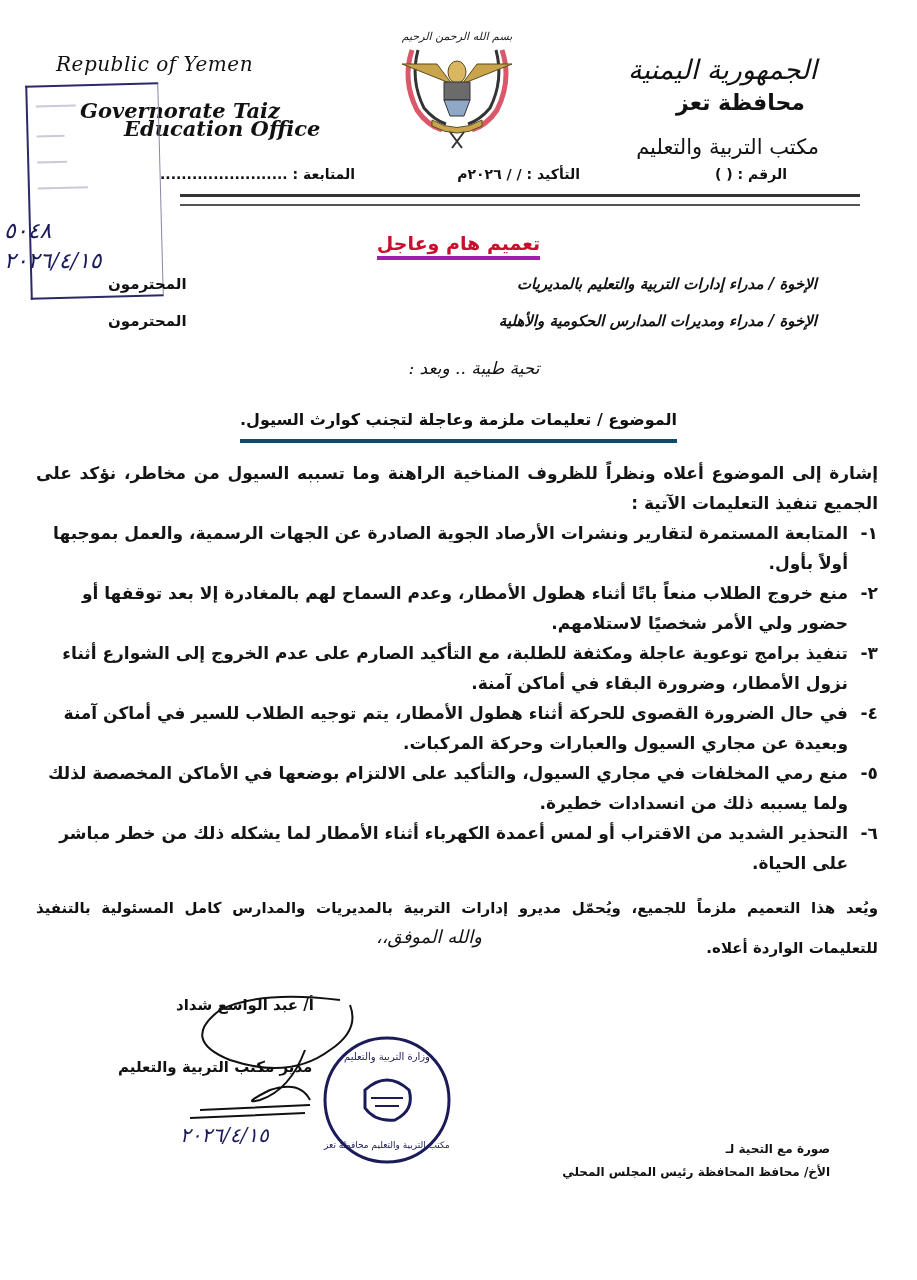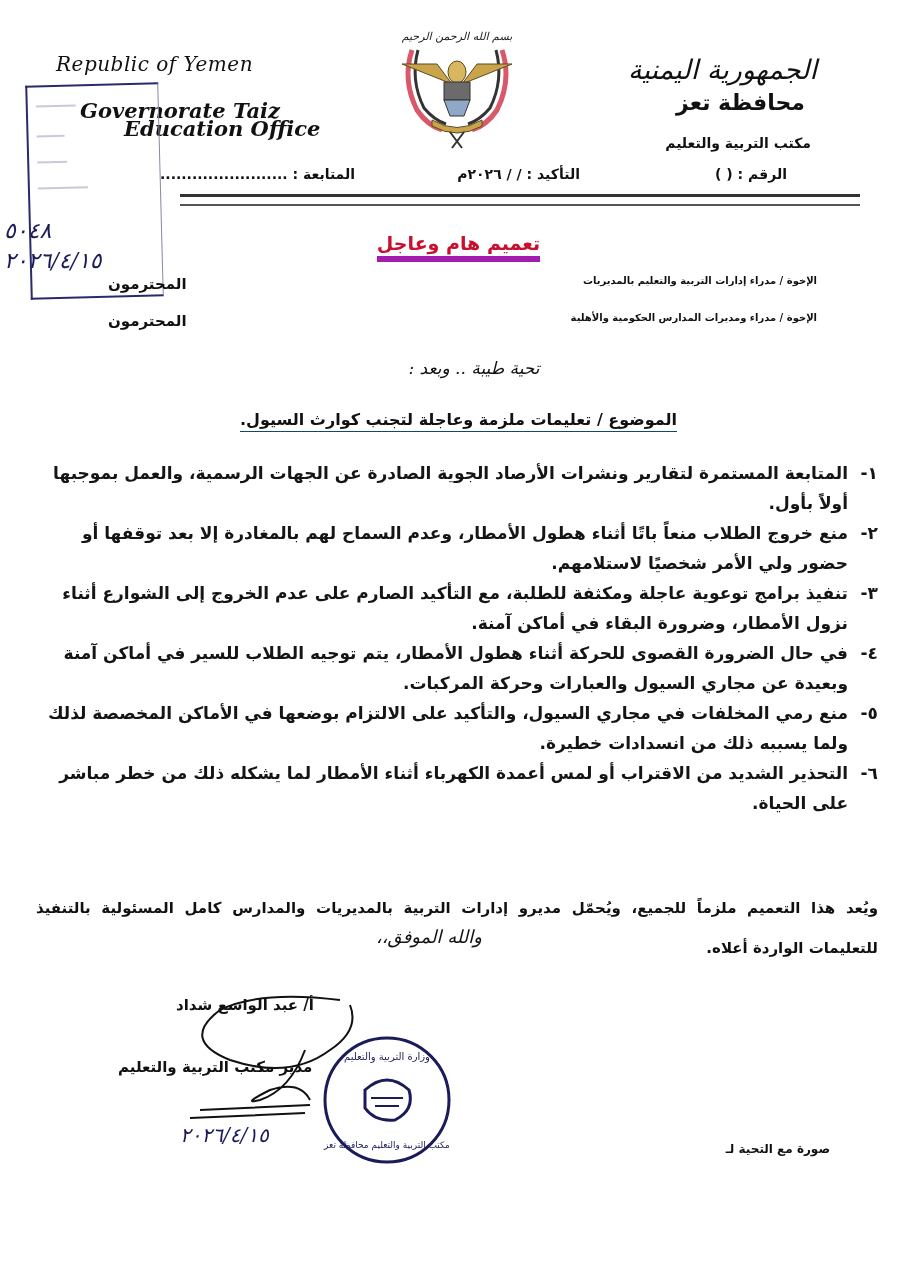--- a/index.html
+++ b/index.html
@@ -11,50 +11,50 @@
     .rtl { direction: rtl; text-align: right; }
     .en-script {
       font-family: "DejaVu Serif", serif; font-style: italic; font-weight: bold; color: #111;
     }
     #en-title { left: 56px; top: 52px; font-size: 20px; letter-spacing: 0.5px; font-weight: normal; font-style: italic; }
     #en-gov { left: 80px; top: 98px; font-size: 21px; }
     #en-office { left: 84px; top: 116px; font-size: 21px; margin-left: 40px; }
 
     #ar-title { right: 100px; top: 54px; font-family: "DejaVu Serif", serif; font-size: 27px; font-style: italic; }
     #ar-gov { right: 112px; top: 90px; font-size: 22px; font-weight: bold; }
-    #ar-office { right: 106px; top: 135px; font-size: 14px; font-weight: bold; }
+    #ar-office { right: 98px; top: 135px; font-size: 21px; font-weight: normal; }
 
     .meta-row { top: 166px; font-size: 14px; font-weight: bold; white-space: nowrap; }
     #meta-ref { right: 130px; }
     #meta-date { right: 337px; }
     #meta-attach { left: 160px; }
     .rule-double { left: 180px; width: 680px; top: 194px; height: 7px; border-top: 3px solid #333; border-bottom: 2px solid #555; }
 
     #emblem { left: 382px; top: 20px; width: 150px; height: 150px; }
 
     #stamp-box {
       left: 28px; top: 84px; width: 130px; height: 210px;
       border-left: 2px solid #2a2a6a; border-top: 2px solid #2a2a6a; border-bottom: 2px solid #2a2a6a; border-right: 1px solid #8888aa;
       transform: rotate(-1.5deg);
     }
     #stamp-box .faint { position:absolute; left: 8px; height: 2px; background: #c8cad8; }
     #handwritten-ref { left: 4px; top: 216px; font-family: "DejaVu Serif", serif; font-size: 22px; color: #1b1b5a; font-style: italic; line-height: 30px; }
 
     #circular-title { left: 0; right: 0; top: 232px; text-align: center; font-size: 19px; font-weight: bold; color: #c8102e; }
-    #circular-title span { border-bottom: 6px solid #a21caf; padding-bottom: 2px; }
+    #circular-title span { border-bottom: 4px solid #a21caf; padding-bottom: 2px; }
 
-    .addr { font-size: 10px; font-weight: bold; }
+    .addr { font-size: 15px; font-weight: bold; font-style: italic; }
     #addr1 { right: 100px; top: 275px; }
     #addr2 { right: 100px; top: 312px; }
     #respect1 { left: 108px; top: 275px; font-size: 15px; font-weight: bold; }
     #respect2 { left: 108px; top: 312px; font-size: 15px; font-weight: bold; }
 
     #greeting { left: 0; right: 0; top: 358px; text-align: center; font-family: "DejaVu Serif", serif; font-style: italic; font-size: 17px; }
     #subject { left: 0; right: 0; top: 410px; text-align: center; font-size: 16px; font-weight: bold; }
-    #subject span { border-bottom: 1px solid #0c4a6e; padding-bottom: 2px; }
+    #subject span { border-bottom: 4px solid #0c4a6e; padding-bottom: 10px; }
 
     #body-text {
       left: 36px; width: 842px; top: 458px; font-size: 17px; font-weight: bold; line-height: 30px; color: #151515;
     }
     #body-text p { margin: 0; }
     #body-text .intro { text-align: justify; text-align-last: right; }
     #body-text ol { list-style: none; margin: 0; padding: 0; }
     #body-text li { display: flex; flex-direction: row; }
     #body-text li .num { min-width: 28px; }
     #body-text li .txt { flex: 1; padding-right: 2px; }
@@ -119,20 +119,21 @@
 
 <div id="addr1" class="abs rtl addr" data-interactable="false">الإخوة / مدراء إدارات التربية والتعليم بالمديريات</div>
 <div id="respect1" class="abs rtl" data-interactable="false">المحترمون</div>
 <div id="addr2" class="abs rtl addr" data-interactable="false">الإخوة / مدراء ومديرات المدارس الحكومية والأهلية</div>
 <div id="respect2" class="abs rtl" data-interactable="false">المحترمون</div>
 
 <div id="greeting" class="abs rtl" style="text-align:center;padding-left:31px;" data-interactable="false">تحية طيبة .. وبعد :</div>
 <div id="subject" class="abs rtl" style="text-align:center;" data-interactable="false"><span data-interactable="false">الموضوع / تعليمات ملزمة وعاجلة لتجنب كوارث السيول.</span></div>
 
 <div id="body-text" class="abs rtl" data-interactable="false">
+  <p class="intro" data-interactable="false">إشارة إلى الموضوع أعلاه ونظراً للظروف المناخية الراهنة وما تسببه السيول من مخاطر، نؤكد على الجميع تنفيذ التعليمات الآتية :</p>
   <ol data-interactable="false">
     <li data-interactable="false">
         <span class="num" data-interactable="false">١-</span>
         <span class="txt" data-interactable="false">المتابعة المستمرة لتقارير ونشرات الأرصاد الجوية الصادرة عن الجهات الرسمية، والعمل بموجبها أولاً بأول.</span>
       </li>
     <li data-interactable="false">
         <span class="num" data-interactable="false">٢-</span>
         <span class="txt" data-interactable="false">منع خروج الطلاب منعاً باتًا أثناء هطول الأمطار، وعدم السماح لهم بالمغادرة إلا بعد توقفها أو حضور ولي الأمر شخصيًا لاستلامهم.</span>
       </li>
     <li data-interactable="false">
@@ -174,13 +175,14 @@
     <circle cx="72" cy="80" r="62" fill="none" stroke="#1b1b5a" stroke-width="3"></circle>
     <path d="M50 70 Q72 50 94 70 Q100 90 80 100 Q60 102 50 88 Z" fill="none" stroke="#1b1b5a" stroke-width="3"></path>
     <path d="M56 78 L88 78 M60 86 L84 86" stroke="#1b1b5a" stroke-width="2"></path>
     <text x="72" y="40" text-anchor="middle" font-family="DejaVu Sans, sans-serif" font-size="10" fill="#1b1b5a" data-interactable="false">وزارة التربية والتعليم</text>
     <text x="72" y="128" text-anchor="middle" font-family="DejaVu Sans, sans-serif" font-size="9" fill="#1b1b5a" data-interactable="false">مكتب التربية والتعليم محافظة تعز</text>
   </svg>
 </div>
 
 <div id="cc-block" class="abs rtl" data-interactable="false">
   <div data-interactable="false">صورة مع التحية لـ</div>
+  <div data-interactable="false">الأخ/ محافظ المحافظة رئيس المجلس المحلي</div>
 </div>
 
 </body></html>

